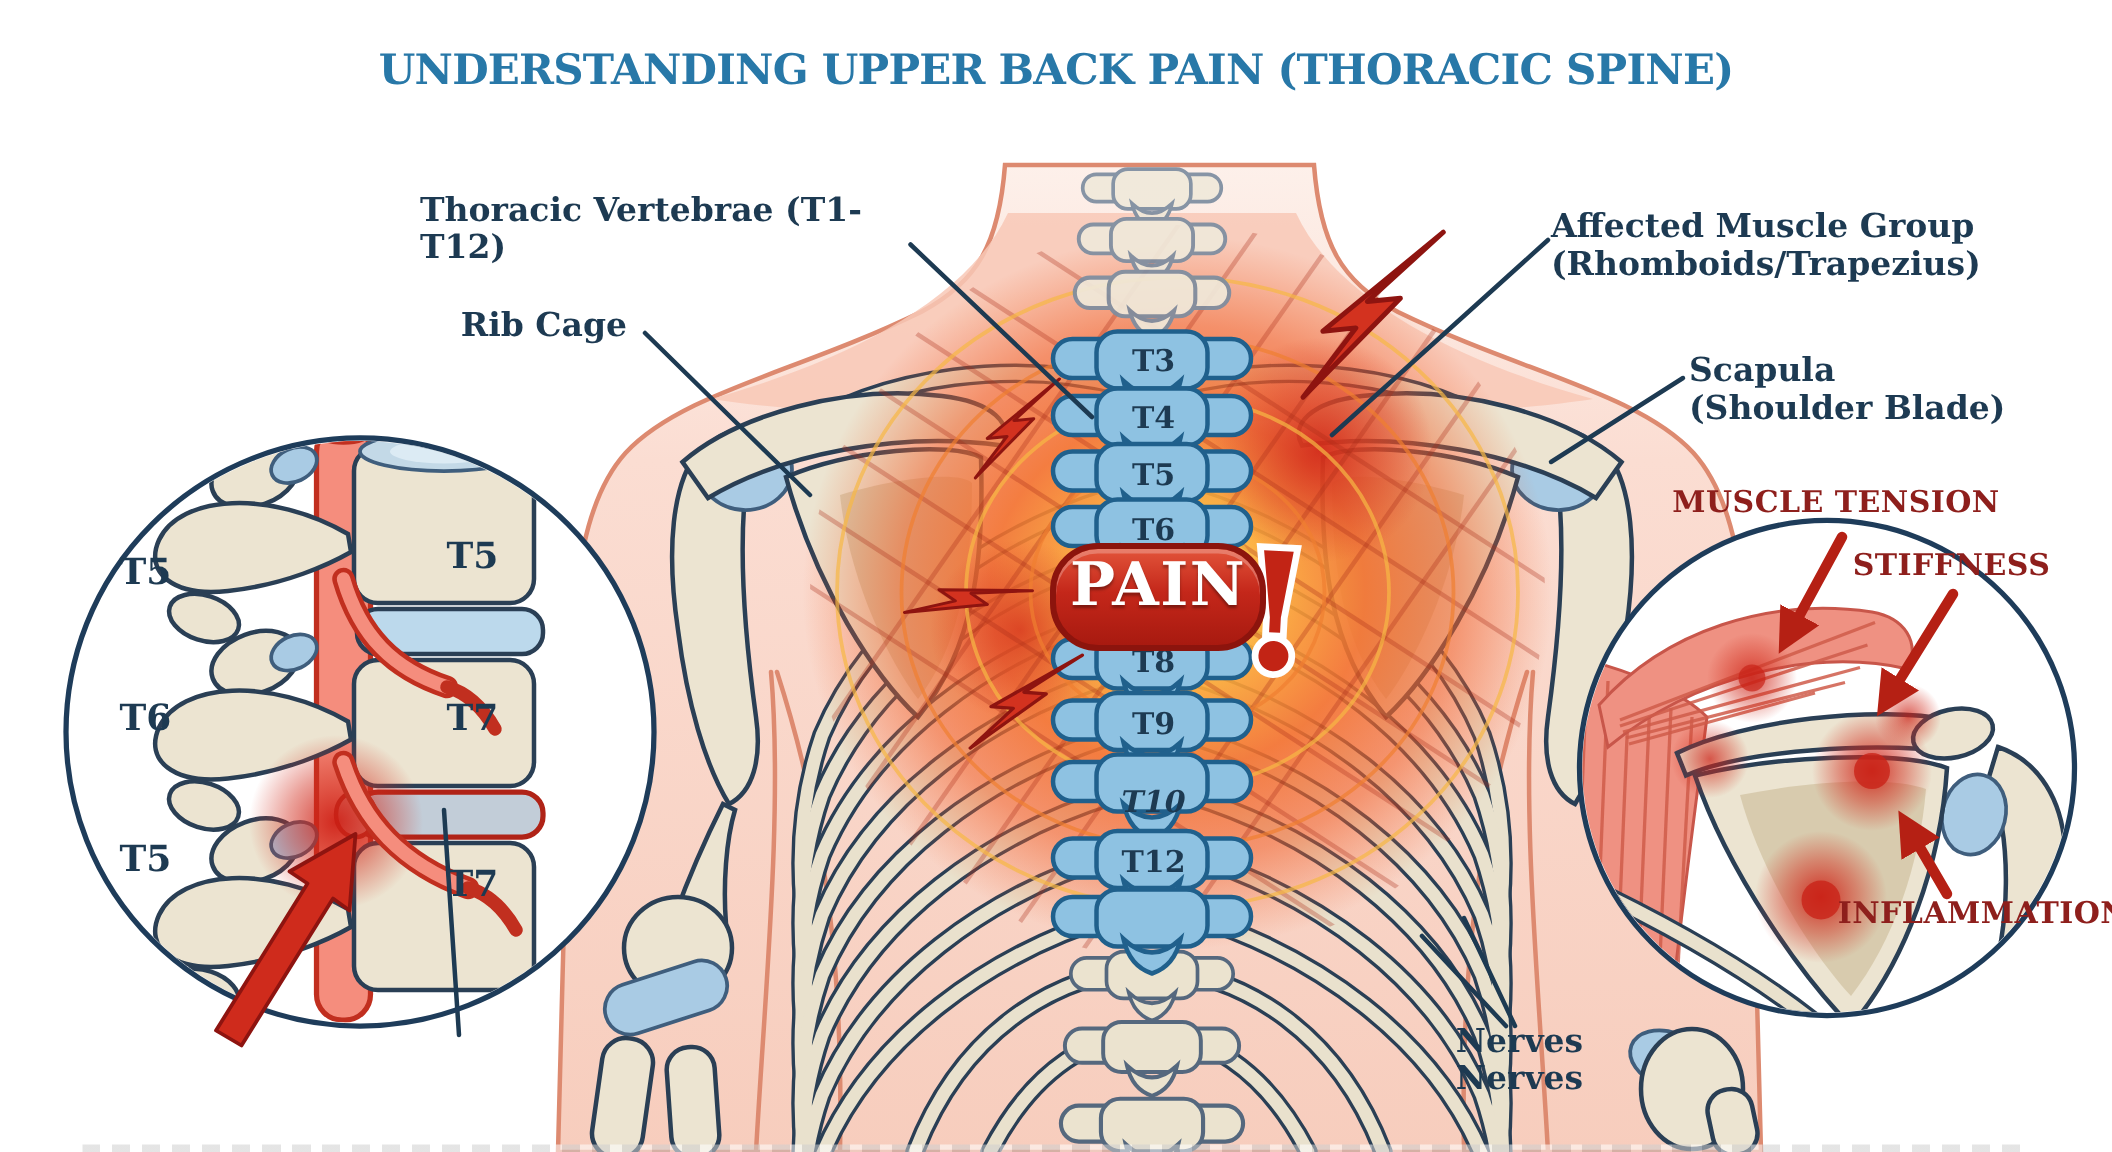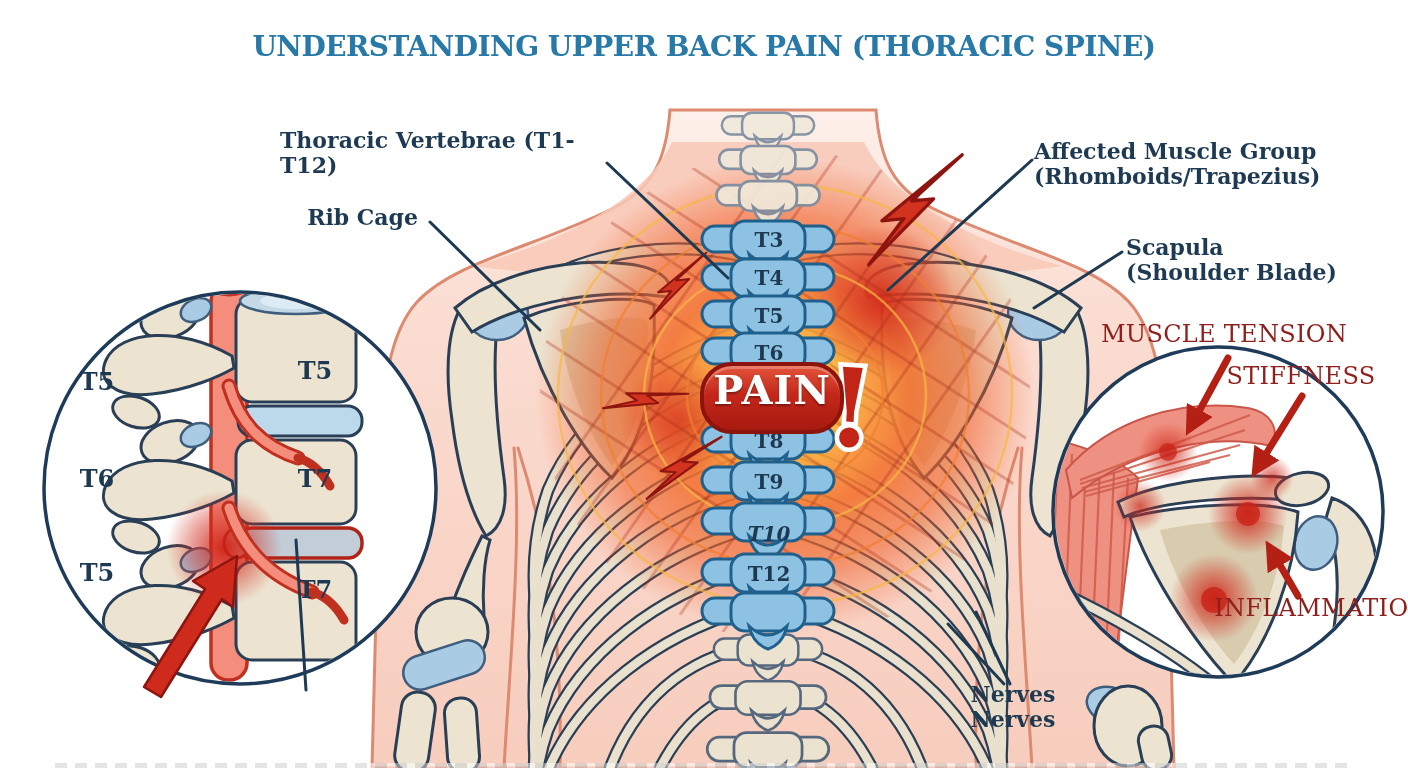--- a/index.html
+++ b/index.html
@@ -34,21 +34,21 @@
 
   .page-title{position:absolute;left:0;top:30px;width:100%;text-align:center;
     font-size:28px;font-weight:bold;color:var(--title-blue);white-space:nowrap;letter-spacing:-.5px;}
   .lbl{position:absolute;font-weight:bold;font-size:22px;color:var(--label-navy);line-height:1.14;}
   .tlabel{position:absolute;transform:translate(-50%,-50%);font-weight:bold;font-size:20px;
     color:var(--label-navy);white-space:nowrap;}
   .itlabel{position:absolute;transform:translate(-50%,-50%);font-weight:bold;font-size:24px;
     color:var(--label-navy);white-space:nowrap;}
   .warnlbl{position:absolute;transform:translateX(-50%);font-weight:bold;font-size:20px;
     color:var(--warn-red);text-align:center;line-height:1.12;letter-spacing:.3px;}
-  .warnpoint{position:absolute;transform:translate(-50%,-50%);font-weight:normal;font-size:24px;
+  .warnpoint{position:absolute;transform:translate(-50%,-50%);font-weight:bold;font-size:20px;
     color:var(--warn-red);white-space:nowrap;letter-spacing:.3px;}
   .pain-badge{position:absolute;left:700px;top:362px;width:136px;height:64px;border-radius:32px;
     background:linear-gradient(180deg,#e2543a 0%,#c4271a 45%,#a81a10 100%);
     border:4px solid #8c140d;box-shadow:inset 0 3px 0 rgba(255,255,255,.25);
     display:flex;align-items:flex-start;justify-content:center;}
   .pain-badge span{color:#fff;font-size:40px;font-weight:bold;letter-spacing:1px;
     text-shadow:0 2px 2px rgba(0,0,0,.35);}
   .caption-strip{position:absolute;left:55px;right:55px;bottom:0;height:5px;opacity:.55;
     background:repeating-linear-gradient(90deg,#cfcfcf 0 12px,#fff 12px 20px);}
 </style>

